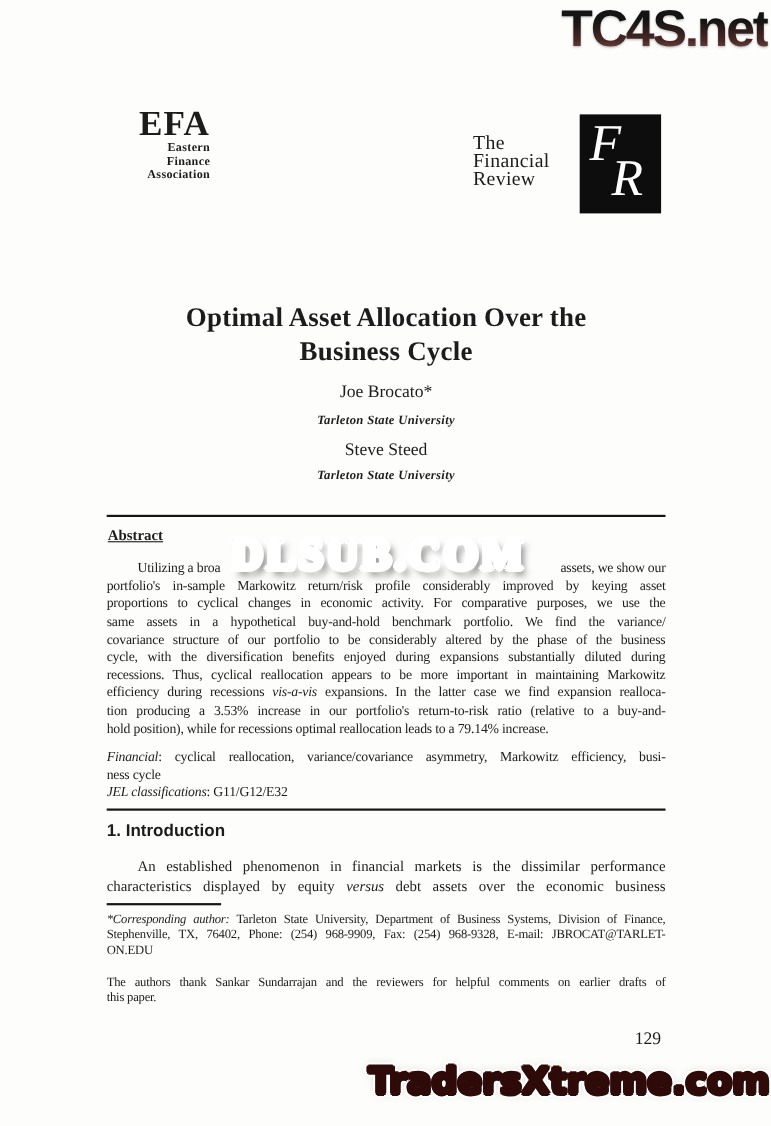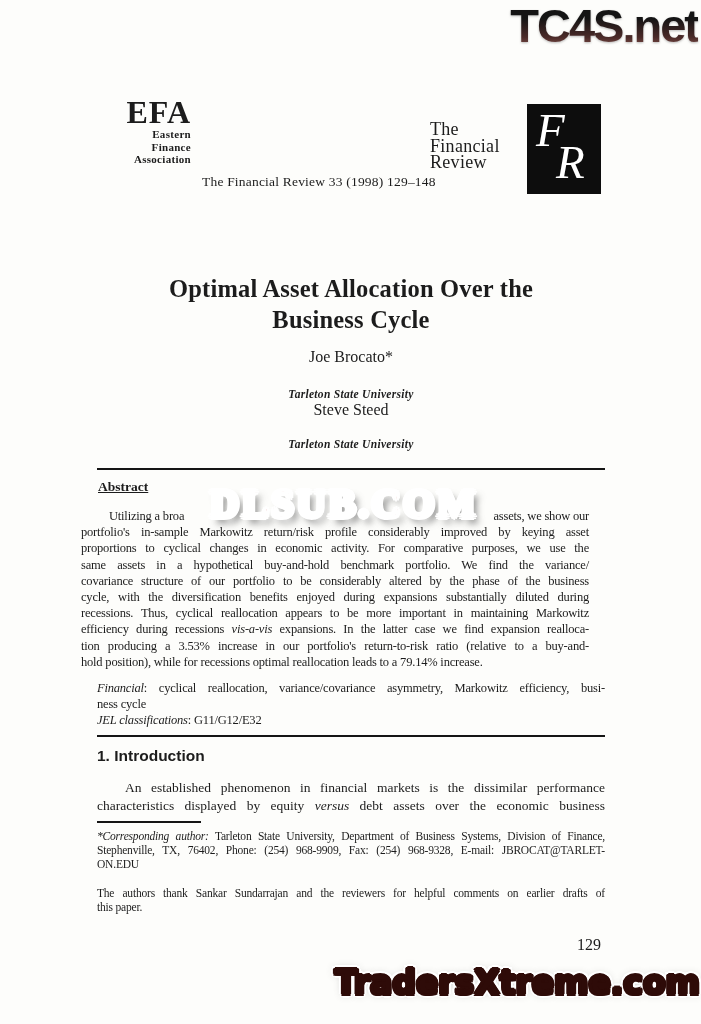--- a/index.html
+++ b/index.html
@@ -52,32 +52,32 @@
   .fr-f,.fr-r{position:absolute;color:#fff;font-style:italic;font-size:47px;line-height:1;
     font-family:"Liberation Serif",serif;}
   .fr-f{left:9px;top:3px;}
   .fr-r{left:29px;top:35px;}
 
   
   .title{position:absolute;left:97px;top:273px;width:508px;text-align:center;
     font-weight:bold;font-size:24.5px;line-height:31px;letter-spacing:.2px;}
   .author-name{position:absolute;left:97px;width:508px;text-align:center;font-size:16px;}
   .author-affil{position:absolute;left:97px;width:508px;text-align:center;
-    font-weight:bold;font-style:italic;font-size:11.5px;letter-spacing:.3px;margin-top:12px;}
+    font-weight:bold;font-style:italic;font-size:11.5px;letter-spacing:.3px;}
   .name-1{top:348px;} .affil-1{top:376px;} .name-2{top:401px;} .affil-2{top:426px;}
 
   
   .rule{position:absolute;left:97px;width:508px;background:#151515;}
   .rule-1{top:468px;height:2px;}
   .rule-2{top:735px;height:2px;}
   .fn-rule{position:absolute;left:97px;top:821px;width:104px;height:2px;background:#151515;}
 
   
   .abstract-head{position:absolute;left:98px;top:479px;font-weight:bold;font-size:13.5px;text-decoration:underline;}
-  .abstract-body{position:absolute;left:81px;top:508px;width:508px;
+  .abstract-body{position:absolute;left:97px;top:508px;width:508px;
     font-size:12.5px;line-height:16.2px;letter-spacing:-0.2px;}
   .first-line{display:flex;justify-content:space-between;white-space:nowrap;}
   .first-line .fl-left{padding-left:28px;}
   .kw-block{position:absolute;left:97px;top:680px;width:508px;
     font-size:12.5px;line-height:16.2px;letter-spacing:-0.2px;}
   .intro-head{position:absolute;left:97px;top:747px;
     font-family:"Liberation Sans",sans-serif;font-weight:bold;font-size:15.5px;}
   .intro-body{position:absolute;left:97px;top:779px;width:508px;
     font-size:13.5px;line-height:17.5px;}
   .fn-block{position:absolute;left:97px;top:830px;width:508px;
@@ -101,21 +101,20 @@
   <div class="wm-bottom">TradersXtreme.com</div>
 
   <div class="efa">
     <div class="efa-acronym">EFA</div>
     <div class="efa-org">
         <div>Eastern</div>
         <div>Finance</div>
         <div>Association</div>
       </div>
   </div>
-  <div class="citation">The Financial Review 33 (1998)  129–148</div>
   <div class="journal-name">
       <div>The</div>
       <div>Financial</div>
       <div>Review</div>
     </div>
   <div class="fr-box">
     <span class="fr-f">F</span>
     <span class="fr-r">R</span>
   </div>
 

